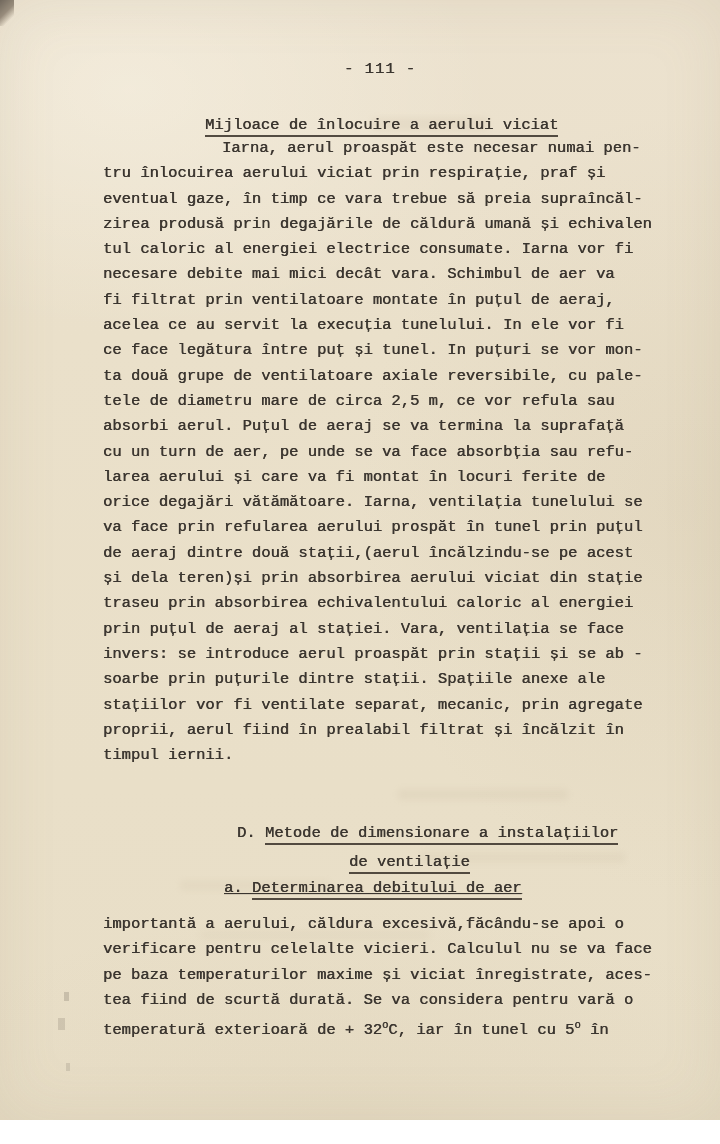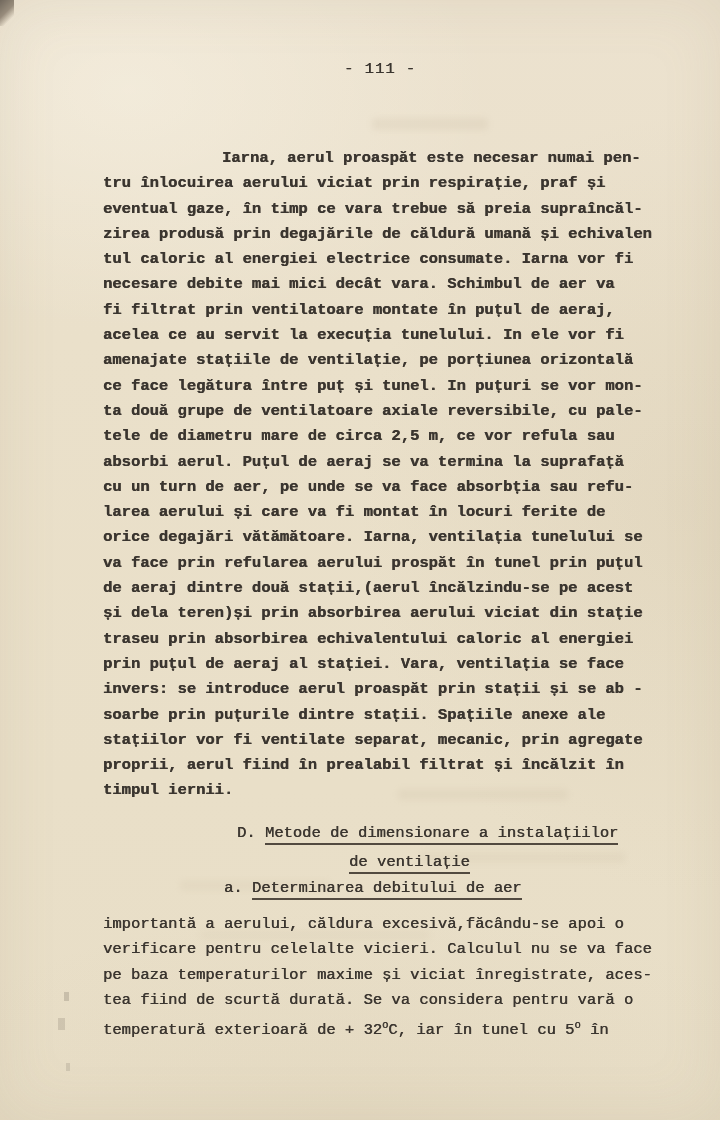--- a/index.html
+++ b/index.html
@@ -13,27 +13,27 @@
     box-shadow:inset 0 0 60px rgba(150,132,100,0.12);
     font-family:"Liberation Mono","DejaVu Sans Mono",monospace;
     font-size:15.5px;
     color:#3a352f;
     text-shadow:0.45px 0 0 rgba(52,46,40,0.75), 0 0.3px 0 rgba(52,46,40,0.4);
   }
   .page-number{position:absolute;top:60px;left:344px;letter-spacing:1px;white-space:pre;}
   .doc-title{position:absolute;top:116px;left:205px;white-space:pre;}
   .u{border-bottom:2px solid rgba(55,48,40,0.85);padding-bottom:1px;}
   .para{position:absolute;left:103px;width:560px;}
-  .p1{top:146px;font-weight:bold;}
+  .p1{top:136px;}
   .p2{top:912px;}
   .line{height:25.3px;line-height:25.3px;white-space:pre;}
   .line.indent{padding-left:119px;}
   .heading-d{position:absolute;top:824px;left:237px;white-space:pre;}
   .heading-d2{position:absolute;top:853px;left:349px;white-space:pre;}
-  .heading-a{position:absolute;top:879px;left:224px;white-space:pre;}
+  .heading-a{position:absolute;top:879px;left:224px;white-space:pre;text-decoration:underline;}
   sup{font-size:10.5px;vertical-align:6px;letter-spacing:0;}
   .corner-mark{
     position:absolute;top:0;left:0;width:14px;height:26px;
     background:linear-gradient(135deg,#5d544a 0%, #8a7e6e 45%, rgba(138,126,110,0) 75%);
     opacity:0.85;filter:blur(0.6px);
   }
   .margin-mark{position:absolute;background:#6d6458;opacity:0.25;filter:blur(0.7px);}
   .mk1{top:992px;left:64px;width:5px;height:9px;}
   .mk2{top:1018px;left:58px;width:7px;height:12px;opacity:0.2;}
   .mk3{top:1063px;left:66px;width:4px;height:8px;opacity:0.18;}
@@ -51,31 +51,31 @@
   <div class="corner-mark"></div>
 
   <div class="ghost g1"></div>
   <div class="ghost g2"></div>
   <div class="ghost g3"></div>
   <div class="ghost g4"></div>
   <div class="ghost g5"></div>
 
   <div class="page-number">- 111 -</div>
 
+  <div class="doc-title"><span class="u">Mijloace de înlocuire a aerului viciat</span></div>
 
   <div class="para p1">
       <div class="line indent">Iarna, aerul proaspăt este necesar numai pen-</div>
       <div class="line">tru înlocuirea aerului viciat prin respirație, praf și</div>
       <div class="line">eventual gaze, în timp ce vara trebue să preia supraîncăl-</div>
       <div class="line">zirea produsă prin degajările de căldură umană și echivalen</div>
       <div class="line">tul caloric al energiei electrice consumate. Iarna vor fi</div>
       <div class="line">necesare debite mai mici decât vara. Schimbul de aer va</div>
       <div class="line">fi filtrat prin ventilatoare montate în puțul de aeraj,</div>
       <div class="line">acelea ce au servit la execuția tunelului. In ele vor fi</div>
-      <div class="line">amenajate stațiile de ventilație, pe porțiunea orizontală</div>
       <div class="line">ce face legătura între puț și tunel. In puțuri se vor mon-</div>
       <div class="line">ta două grupe de ventilatoare axiale reversibile, cu pale-</div>
       <div class="line">tele de diametru mare de circa 2,5 m, ce vor refula sau</div>
       <div class="line">absorbi aerul. Puțul de aeraj se va termina la suprafață</div>
       <div class="line">cu un turn de aer, pe unde se va face absorbția sau refu-</div>
       <div class="line">larea aerului și care va fi montat în locuri ferite de</div>
       <div class="line">orice degajări vătămătoare. Iarna, ventilația tunelului se</div>
       <div class="line">va face prin refularea aerului prospăt în tunel prin puțul</div>
       <div class="line">de aeraj dintre două stații,(aerul încălzindu-se pe acest</div>
       <div class="line">și dela teren)și prin absorbirea aerului viciat din stație</div>

